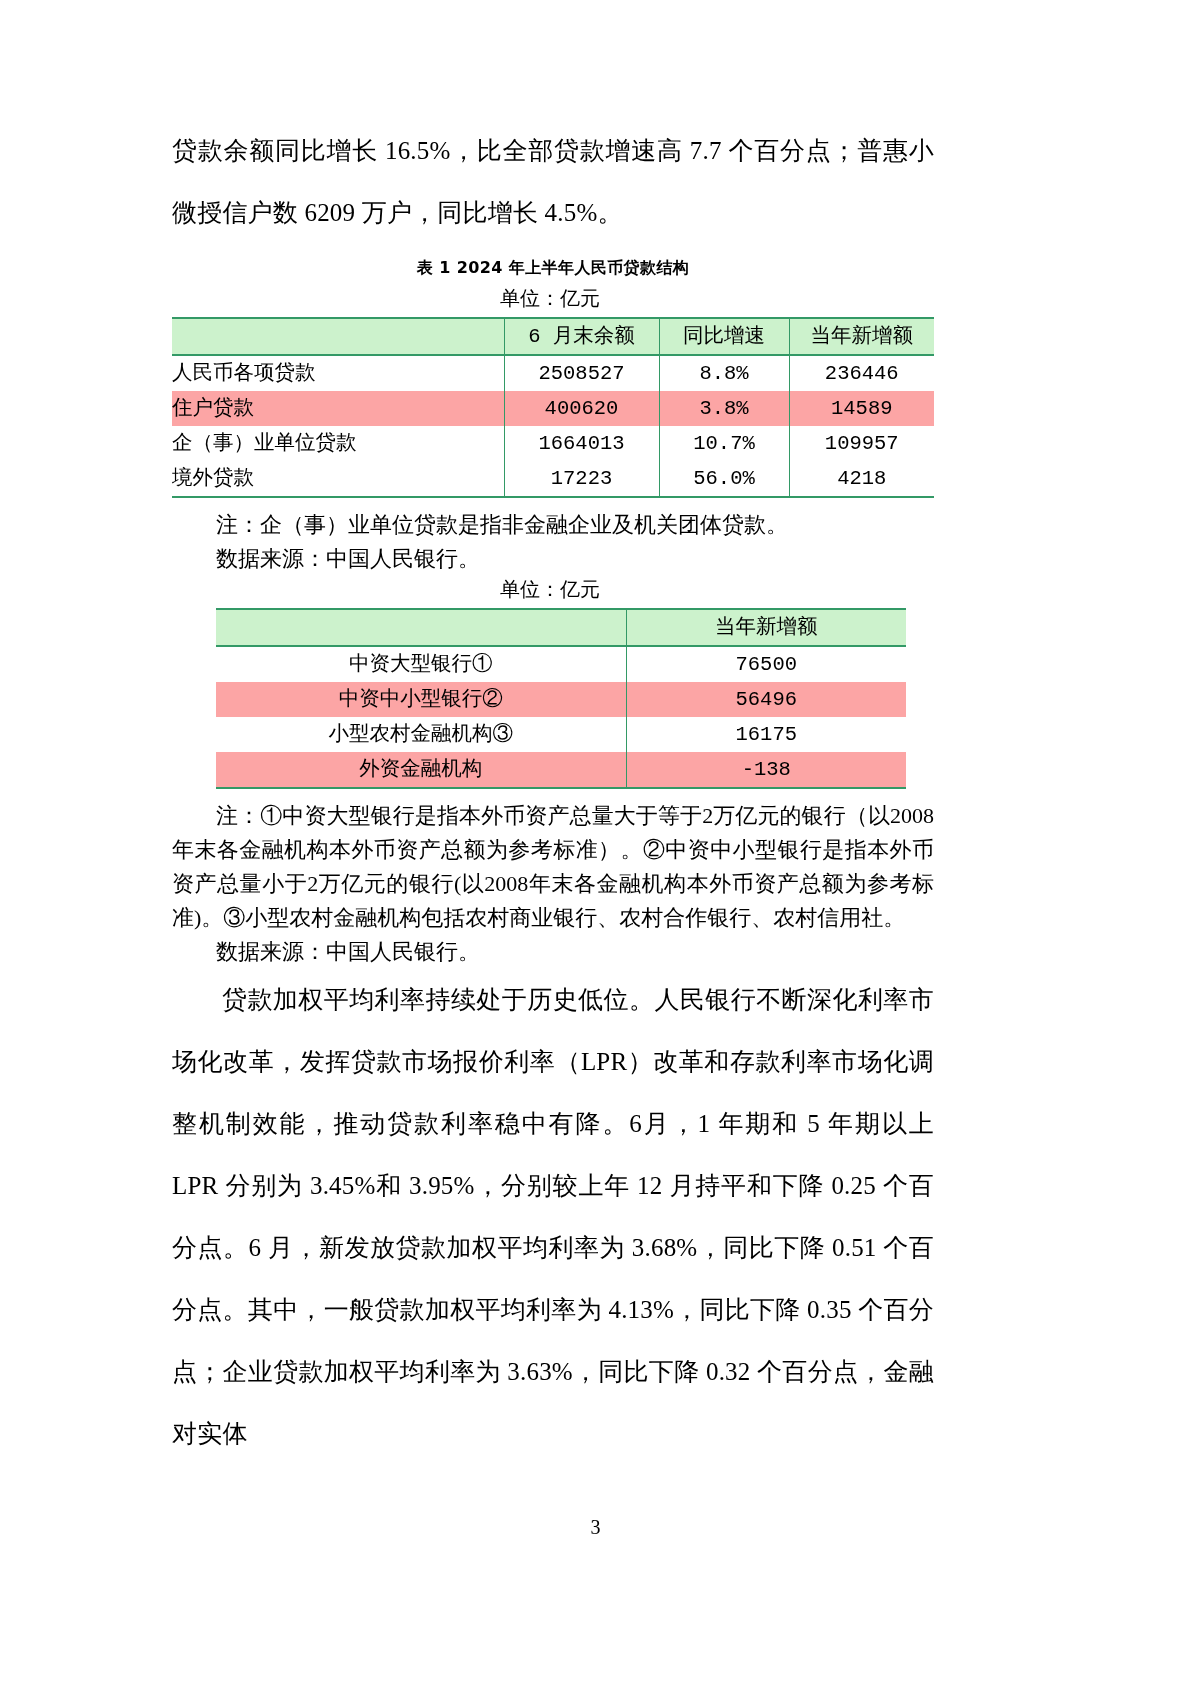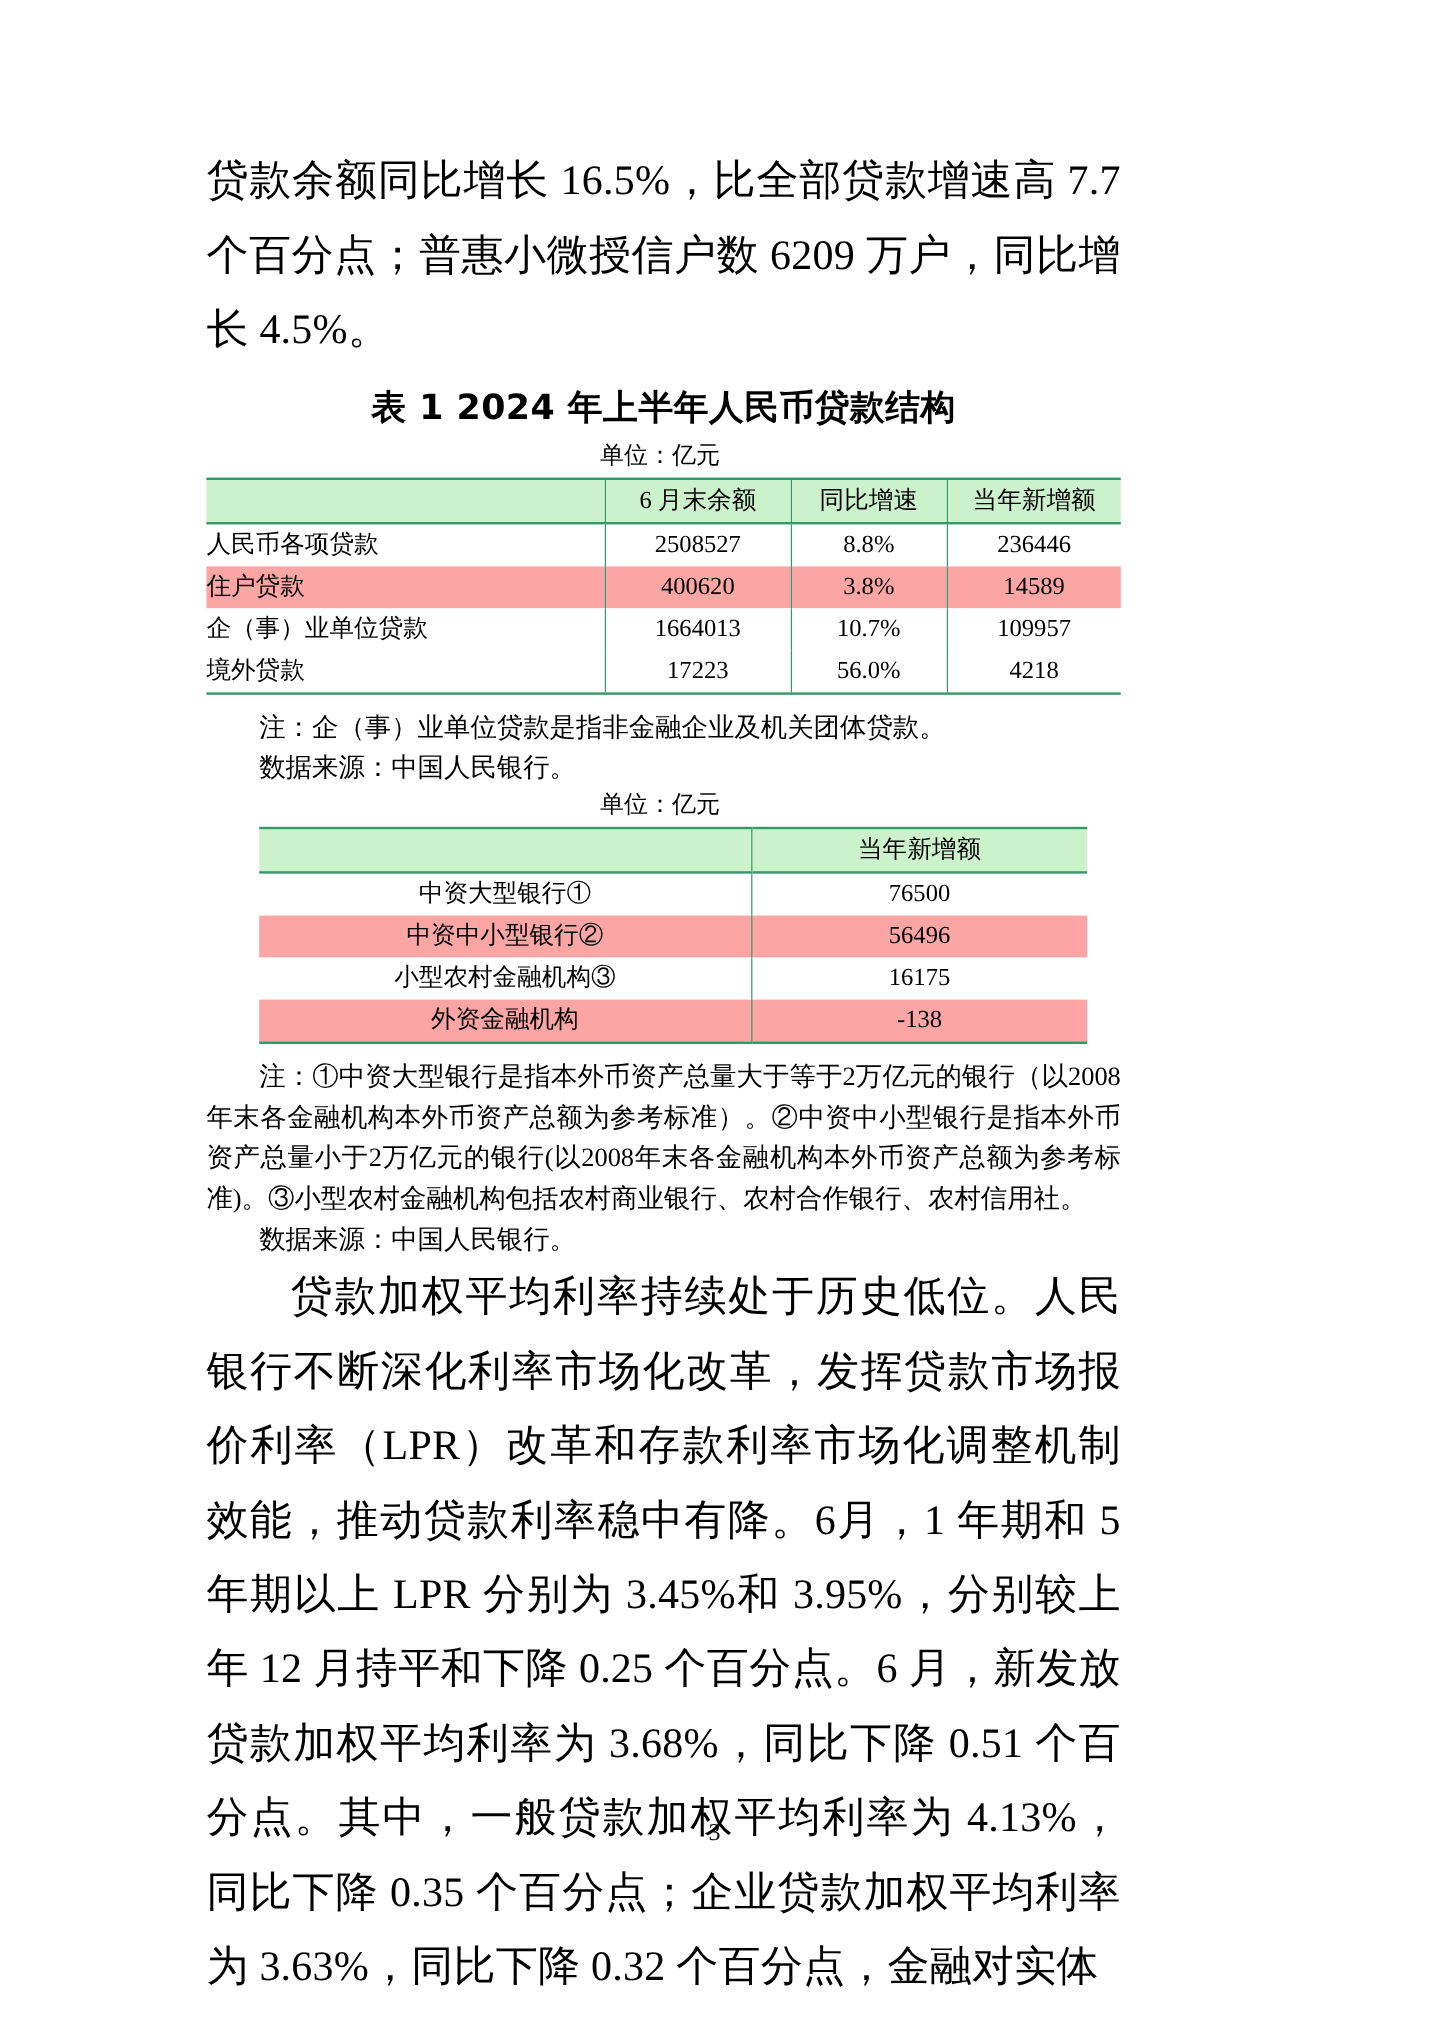--- a/index.html
+++ b/index.html
@@ -23,52 +23,52 @@
   }
   .content {
     position: absolute;
     left: 172px;
     top: 120px;
     width: 762px;
   }
 
   
   .para {
-    font-size: 35px;
+    font-size: 25px;
     line-height: 62px;
     text-align: justify;
     text-justify: inter-ideograph;
     letter-spacing: 0.2px;
     margin: 0;
   }
   .para.indent { text-indent: 2em; }
 
   
   .table-caption {
-    font-size: 29px;
+    font-size: 16px;
     font-weight: bold;
     text-align: center;
     letter-spacing: 0.4px;
     margin: 14px 0 6px 0;
     font-family: "DejaVu Sans", "Liberation Sans", sans-serif;
   }
   .unit-line {
     font-size: 20px;
     text-align: center;
     margin: 0 0 5px 0;
     padding-right: 6px;
     font-family: "DejaVu Sans", "Liberation Sans", sans-serif;
   }
 
   
   table.data-table {
     border-collapse: collapse;
     table-layout: fixed;
     font-size: 20.5px;
-    font-family: Liberation Serif, serif;
+    font-family: Liberation Mono, monospace;
   }
   table.data-table td, table.data-table th {
     padding: 0;
     height: 35px;
     line-height: 35px;
     font-weight: normal;
     vertical-align: middle;
     box-sizing: border-box;
   }
   

